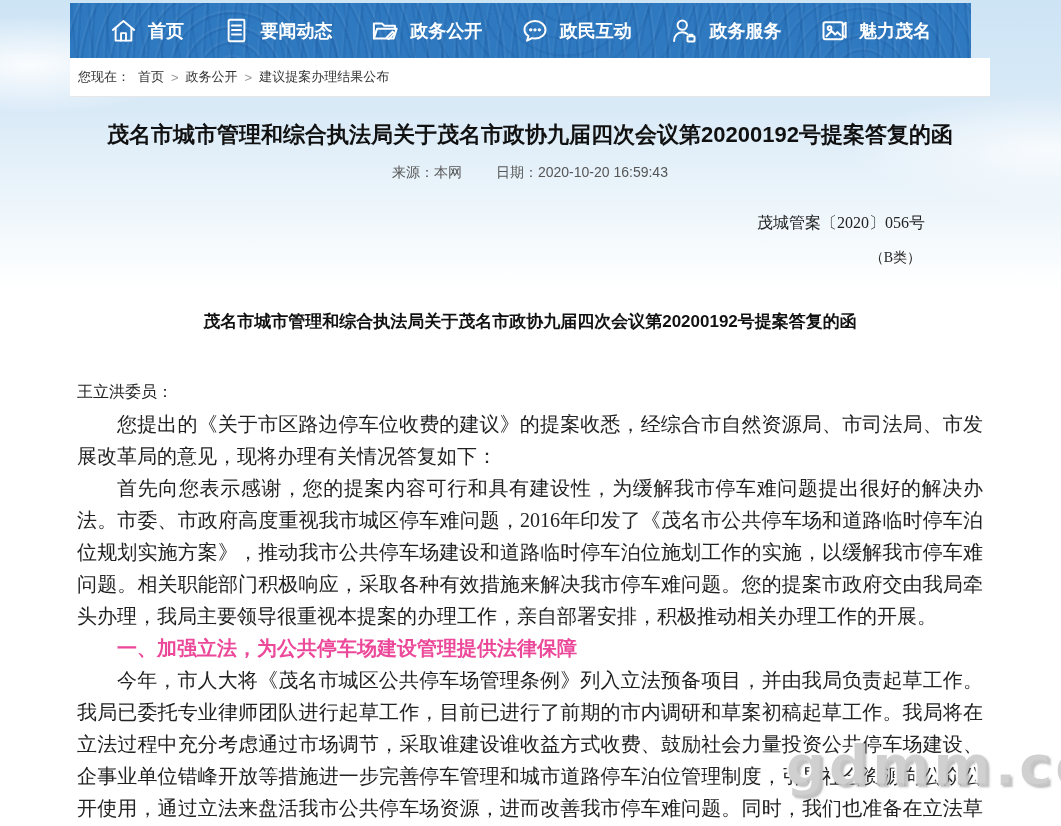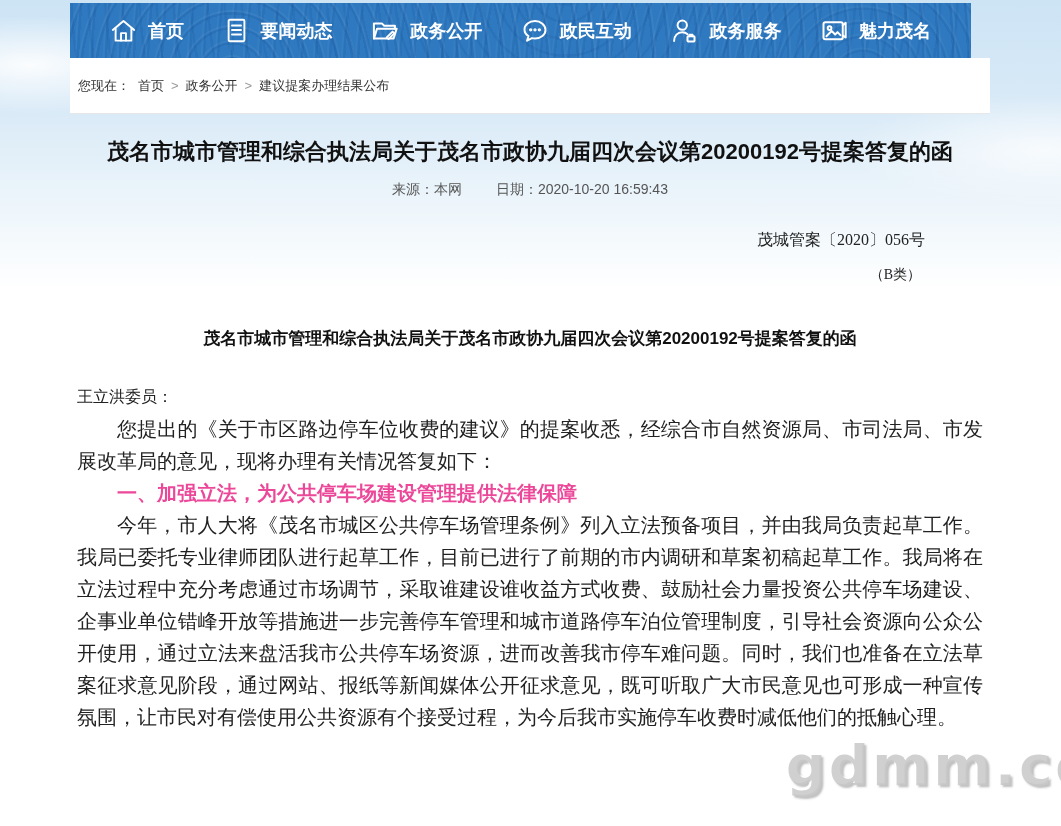--- a/index.html
+++ b/index.html
@@ -28,21 +28,21 @@
     display: flex; align-items: center; gap: 11px;
     color: #ffffff; font-size: 18px; font-weight: bold; cursor: pointer;
     white-space: nowrap;
   }
   .nav-item .icon { display: flex; align-items: center; }
   .nav-item svg { display: block; }
 
   
   .content { position: absolute; left: 70px; top: 58px; width: 920px; }
   .breadcrumb {
-    height: 56px; display: flex; align-items: center;
+    height: 39px; display: flex; align-items: center;
     padding-left: 8px; font-size: 13px; color: #333;
     border-bottom: 1px solid #e7e7e7; background: #fff;
   }
   .breadcrumb .crumb { cursor: pointer; }
   .breadcrumb .sep { margin: 0 7px; color: #999; }
   .breadcrumb .prefix { margin-right: 8px; }
 
   
   .article { padding: 0 7px; color: #222; }
   .article-title {
@@ -51,21 +51,21 @@
   }
   .article-meta { margin-top: 16px; text-align: center; font-size: 14px; color: #555; }
   .article-meta .date { margin-left: 30px; }
 
   .doc-number { margin-top: 31px; text-align: right; padding-right: 58px; font-size: 16px;
                 font-family: Liberation Serif, serif; }
   .doc-class  { margin-top: 15px; text-align: right; padding-right: 62px; font-size: 14px;
                 font-family: "Liberation Serif", serif; }
   .doc-title  { margin-top: 43px; text-align: center; font-size: 17px; font-weight: bold; color: #111; }
 
-  .salutation { margin-top: 37px; font-size: 16px; font-family: "Liberation Serif", serif; }
+  .salutation { margin-top: 49px; font-size: 16px; font-family: "Liberation Serif", serif; }
   .body-text p {
     margin: 0; font-size: 20px; line-height: 32px; text-indent: 2em;
     font-family: "Liberation Serif", serif; text-align: justify;
   }
   .body-text p.first { margin-top: 5px; }
   .section-heading {
     margin: 0; margin-top: 6px; font-size: 16px; line-height: 32px; text-indent: 2em;
     font-weight: bold; color: #ec4899; font-family: "Liberation Sans", sans-serif;
   }
 
@@ -176,20 +176,21 @@
 
     <div class="doc-number">茂城管案〔2020〕056号</div>
     <div class="doc-class">（B类）</div>
 
     <div class="doc-title">茂名市城市管理和综合执法局关于茂名市政协九届四次会议第20200192号提案答复的函</div>
 
     <div class="salutation">王立洪委员：</div>
 
     <div class="body-text">
       <p class="first">您提出的《关于市区路边停车位收费的建议》的提案收悉，经综合市自然资源局、市司法局、市发展改革局的意见，现将办理有关情况答复如下：</p>
+      <p>首先向您表示感谢，您的提案内容可行和具有建设性，为缓解我市停车难问题提出很好的解决办法。市委、市政府高度重视我市城区停车难问题，2016年印发了《茂名市公共停车场和道路临时停车泊位规划实施方案》，推动我市公共停车场建设和道路临时停车泊位施划工作的实施，以缓解我市停车难问题。相关职能部门积极响应，采取各种有效措施来解决我市停车难问题。您的提案市政府交由我局牵头办理，我局主要领导很重视本提案的办理工作，亲自部署安排，积极推动相关办理工作的开展。</p>
       <p class="section-heading">一、加强立法，为公共停车场建设管理提供法律保障</p>
       <p>今年，市人大将《茂名市城区公共停车场管理条例》列入立法预备项目，并由我局负责起草工作。我局已委托专业律师团队进行起草工作，目前已进行了前期的市内调研和草案初稿起草工作。我局将在立法过程中充分考虑通过市场调节，采取谁建设谁收益方式收费、鼓励社会力量投资公共停车场建设、企事业单位错峰开放等措施进一步完善停车管理和城市道路停车泊位管理制度，引导社会资源向公众公开使用，通过立法来盘活我市公共停车场资源，进而改善我市停车难问题。同时，我们也准备在立法草案征求意见阶段，通过网站、报纸等新闻媒体公开征求意见，既可听取广大市民意见也可形成一种宣传氛围，让市民对有偿使用公共资源有个接受过程，为今后我市实施停车收费时减低他们的抵触心理。</p>
     </div>
 
   </div>
 </div>
 
 <div class="watermark">gdmm.com</div>
 
 </body></html>

